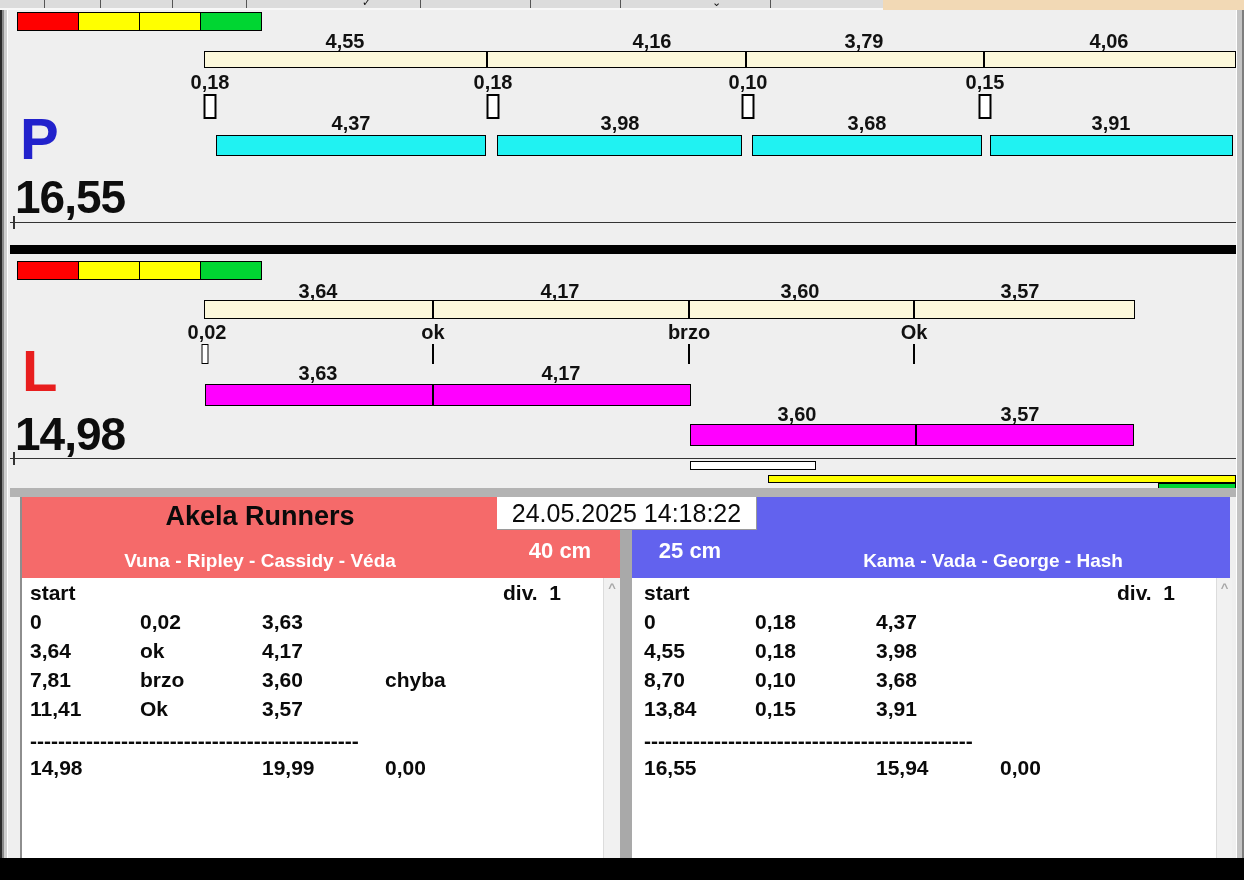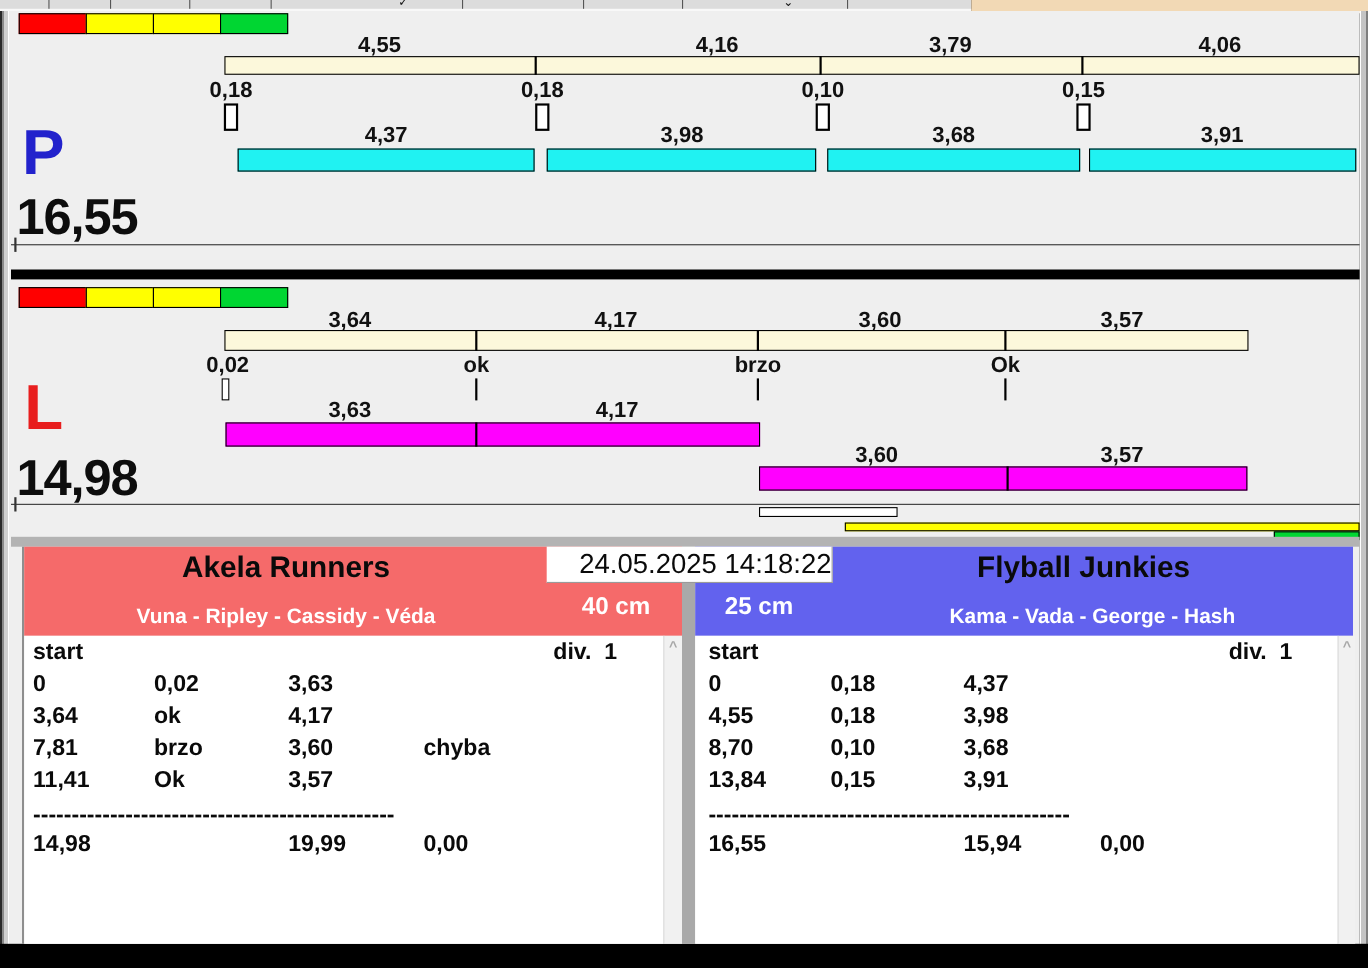--- a/index.html
+++ b/index.html
@@ -60,21 +60,21 @@
   .hdr-left  { left:22px;  width:598px; background:#F56A6A; }
   .hdr-right { left:632px; width:598px; background:#6262EE; }
   .team-title { position:absolute; transform:translateX(-50%); font-size:27px; font-weight:bold;
                 color:#0A0A0A; white-space:nowrap; line-height:1; }
   .team-dogs  { position:absolute; transform:translateX(-50%); font-size:19px; font-weight:bold;
                 color:#FFF; white-space:nowrap; line-height:1; }
   .jump-height{ position:absolute; transform:translateX(-50%); font-size:22px; font-weight:bold;
                 color:#FFF; white-space:nowrap; line-height:1; }
   .clock-box { position:absolute; left:497px; top:497px; width:260px; height:33px; background:#FFF;
                border-right:1px solid #9A9A9A; border-bottom:1px solid #9A9A9A;
-               display:flex; align-items:center; justify-content:flex-end; }
+               display:flex; align-items:center; justify-content:center; }
   .clock-text { font-size:25px; color:#0A0A0A; white-space:pre; }
   .panel-mid-divider { position:absolute; left:620px; top:497px; width:12px; height:361px; background:#A9A9A9; }
   .table-area { position:absolute; top:578px; height:280px; background:#FFF; overflow:hidden; }
   .scrollbar { position:absolute; top:578px; width:17px; height:280px; background:#F1F1F1;
                border-left:1px solid #DCDCDC; }
   .scroll-arrow { position:absolute; top:3px; left:0; width:100%; text-align:center;
                   font-size:13px; color:#A8A8A8; font-weight:bold; line-height:1; }
   .cell { position:absolute; font-size:21px; font-weight:bold; color:#0A0A0A;
           line-height:1; white-space:pre; }
 </style>
@@ -202,21 +202,20 @@
   <div class="panel-frame-l"></div>
   <div class="panel-mid-divider"></div>
 
   <div class="team-header hdr-left"></div>
   <div class="team-header hdr-right"></div>
 
   <span class="team-title" style="left:260px; top:503px">Akela Runners</span>
   <span class="team-dogs" style="left:260px; top:551px">Vuna - Ripley - Cassidy - Véda</span>
   <span class="jump-height" style="left:560px; top:540px">40 cm</span>
 
-  <span class="team-title" style="left:985px; top:503px">Flyball Junkies</span>
   <span class="team-dogs" style="left:993px; top:551px">Kama - Vada - George - Hash</span>
   <span class="jump-height" style="left:690px; top:540px">25 cm</span>
 
   <div class="clock-box">
     <span class="clock-text">24.05.2025 14:18:22</span>
   </div>
 
   <div class="table-area" style="left:22px; width:581px"></div>
   <div class="scrollbar" style="left:603px">
     <span class="scroll-arrow">^</span>

